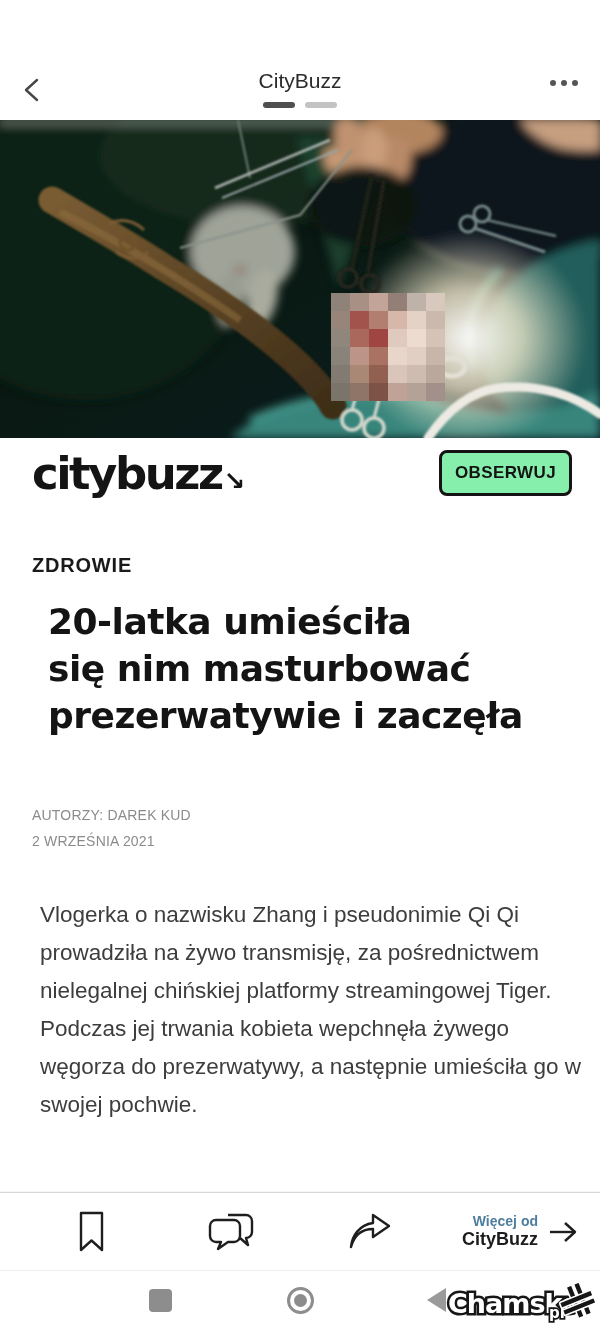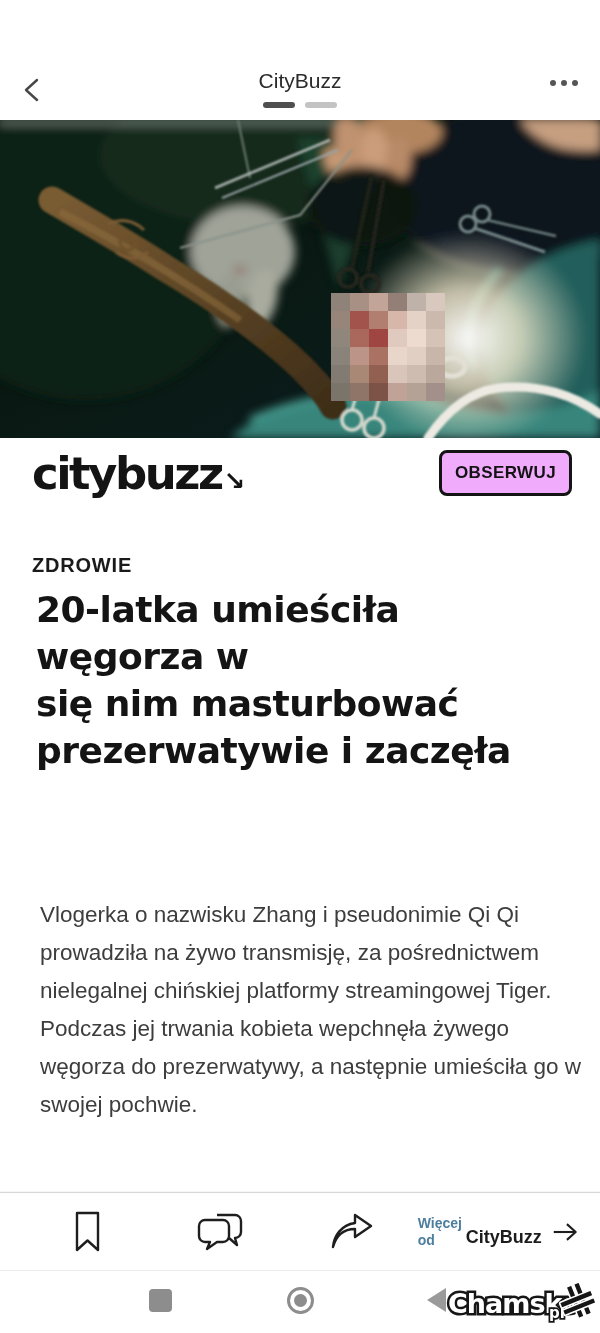--- a/index.html
+++ b/index.html
@@ -21,35 +21,35 @@
 
   
   .hero{position:absolute;top:120px;left:0;width:600px;height:318px;background:#08110d;}
   .hero svg{display:block;}
 
   
   .pub-row{position:absolute;top:450px;left:32px;right:28px;display:flex;align-items:center;justify-content:space-between;}
   .logo{display:flex;align-items:flex-end;color:#141414;}
   .logo-text{font-family:"DejaVu Sans",sans-serif;font-weight:800;font-size:45px;letter-spacing:-2.5px;line-height:1;}
   .logo-mark{font-family:"DejaVu Sans",sans-serif;font-weight:800;font-size:26px;line-height:1;margin-left:2px;margin-bottom:2px;}
-  .follow-btn{border:3px solid #141414;border-radius:8px;background:#f0abfc;color:#141414;font-family:"Liberation Sans",sans-serif;font-weight:700;font-size:17px;letter-spacing:.4px;padding:10px 13px;cursor:pointer;}
+  .follow-btn{border:3px solid #141414;border-radius:8px;background:#86efac;color:#141414;font-family:"Liberation Sans",sans-serif;font-weight:700;font-size:17px;letter-spacing:.4px;padding:10px 13px;cursor:pointer;}
 
   
   .category{position:absolute;top:554px;left:32px;font-size:20px;font-weight:700;letter-spacing:.8px;color:#1a1a1a;}
   .headline{position:absolute;top:582px;left:32px;width:540px;font-family:"DejaVu Sans",sans-serif;font-weight:800;font-size:36px;line-height:47px;letter-spacing:-.5px;color:#141414;}
   .headline span{display:block;}
   .byline{position:absolute;top:802px;left:32px;font-size:14px;line-height:26px;color:#8b8b8b;letter-spacing:.2px;}
   .article-body{position:absolute;top:888px;left:32px;width:545px;font-size:22.5px;line-height:38px;color:#3d3d3d;}
 
   
   .toolbar{position:absolute;top:1192px;left:0;width:600px;height:78px;background:#fff;border-top:1px solid #d8d8d8;box-shadow:0 -1px 0 rgba(0,0,0,.04);display:flex;align-items:center;padding:0 22px;}
   .tool-cell{flex:1;display:flex;justify-content:center;align-items:center;cursor:pointer;}
   .tool-cell.more{justify-content:flex-end;}
   .more-block{display:flex;align-items:center;gap:10px;}
-  .more-texts{display:flex;flex-direction:row;align-items:flex-end;line-height:1.15;}
+  .more-texts{display:flex;flex-direction:column;align-items:flex-end;line-height:1.15;}
   .more-label{font-size:14px;font-weight:700;color:#4d7e9e;}
   .more-source{font-size:18px;font-weight:700;color:#1c1c1c;}
 
   
   .navbar{position:absolute;top:1270px;left:0;width:600px;height:63px;background:#fff;border-top:1px solid #ededed;}
   .nav-square{position:absolute;left:149px;top:18px;width:23px;height:23px;background:#8d8d8d;border-radius:4px;cursor:pointer;}
   .nav-home{position:absolute;left:287px;top:16px;width:27px;height:27px;border:3px solid #8d8d8d;border-radius:50%;display:flex;align-items:center;justify-content:center;cursor:pointer;}
   .nav-home i{width:13px;height:13px;border-radius:50%;background:#8d8d8d;display:block;}
   .nav-back{position:absolute;left:427px;top:17px;width:0;height:0;border-top:12px solid transparent;border-bottom:12px solid transparent;border-right:19px solid #9a9a9a;cursor:pointer;}
   .watermark{position:absolute;right:4px;top:6px;}
@@ -211,27 +211,30 @@
   <div class="pub-row">
     <div class="logo">
       <span class="logo-text">citybuzz</span>
       <span class="logo-mark">↘</span>
     </div>
     <button class="follow-btn">OBSERWUJ</button>
   </div>
 
   <div class="category">ZDROWIE</div>
 
-  <h1 class="headline" style="margin:4px;">
+  <h1 class="headline" style="margin:16px;">
     <span>20-latka umieściła</span>
-    <span>węgorza w</span>
     <span>się nim masturbować</span>
     <span>prezerwatywie i zaczęła</span>
   </h1>
 
+  <div class="byline">
+    <div>AUTORZY: DAREK KUD</div>
+    <div>2 WRZEŚNIA 2021</div>
+  </div>
 
   <p class="article-body" style="margin:8px;">Vlogerka o nazwisku Zhang i pseudonimie Qi Qi prowadziła na żywo transmisję, za pośrednictwem nielegalnej chińskiej platformy streamingowej Tiger. Podczas jej trwania kobieta wepchnęła żywego węgorza do prezerwatywy, a następnie umieściła go w swojej pochwie.</p>
 
   <div class="toolbar">
     <div class="tool-cell">
       <svg width="27" height="42" viewBox="0 0 27 42">
         <path d="M3,2 H24 V39 L13.5,29.5 L3,39 Z" fill="none" stroke="#1e1e1e" stroke-width="2.4" stroke-linejoin="round"></path>
       </svg>
     </div>
     <div class="tool-cell">

